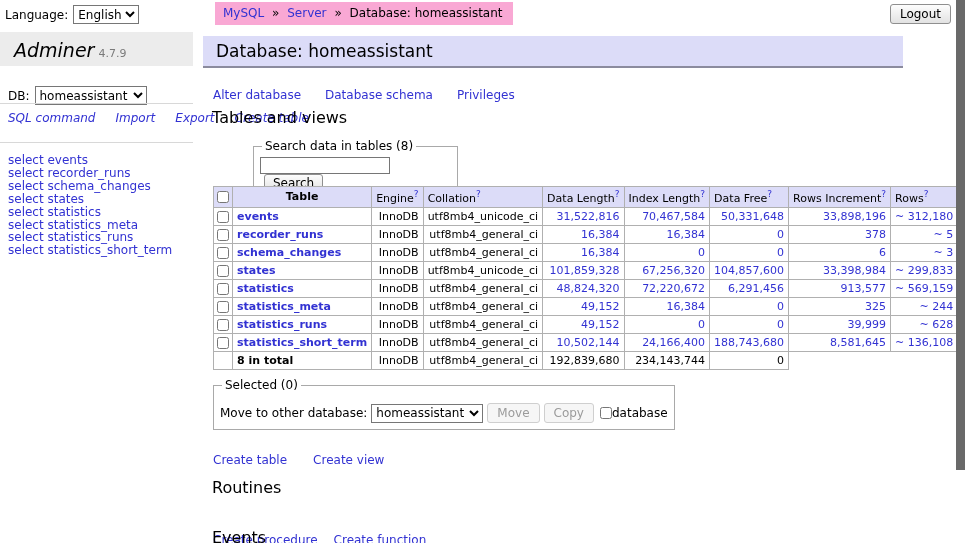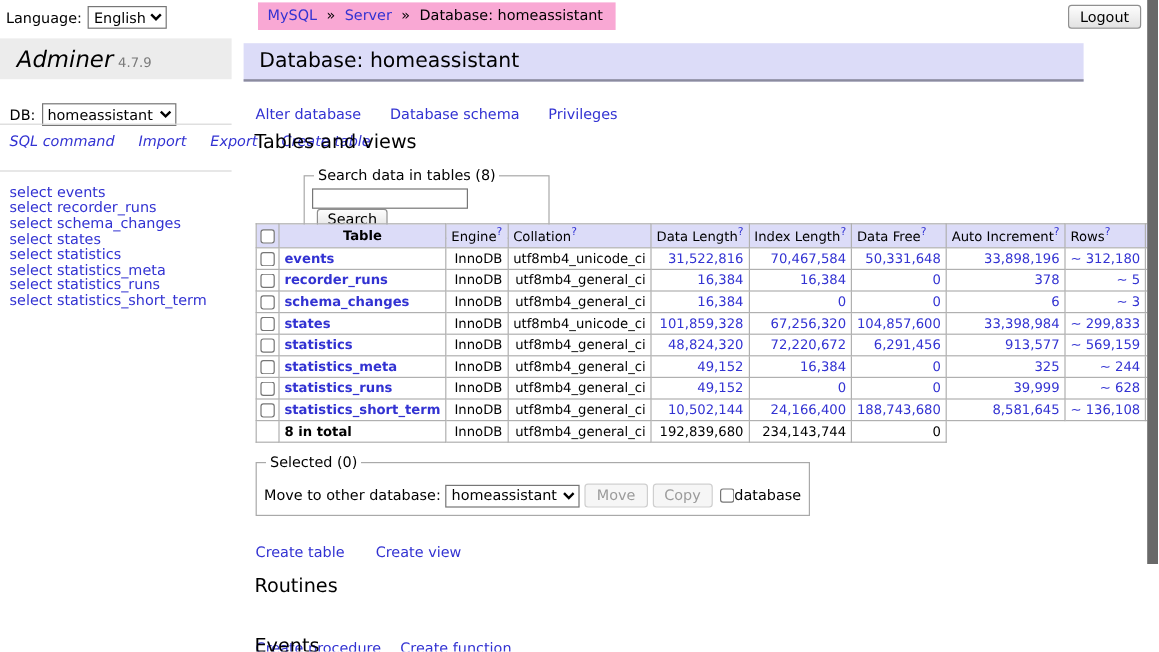--- a/index.html
+++ b/index.html
@@ -158,21 +158,21 @@
 <table id="tables-table">
   <thead>
       <tr>
         <th class="chk"><input type="checkbox" style=""></th>
         <th class="c-table"><span>Table</span></th>
         <th class="w-eng"><span>Engine</span><sup>?</sup></th>
         <th class="w-col"><span>Collation</span><sup>?</sup></th>
         <th class="w-dl"><span>Data Length</span><sup>?</sup></th>
         <th class="w-il"><span>Index Length</span><sup>?</sup></th>
         <th class="w-df"><span>Data Free</span><sup>?</sup></th>
-        <th class="w-ai"><span>Auto Increment</span><sup>?</sup></th>
+        <th class="w-ai"><span>Rows Increment</span><sup>?</sup></th>
         <th class="w-ro"><span>Rows</span><sup>?</sup></th>
         <th class="w-cm"><span>Comment</span></th>
       </tr>
     </thead>
   <tbody>
       <tr>
         <td class="chk"><input type="checkbox" style=""></td>
         <td class="name"><a class="lnk">events</a></td>
         <td class="txt w-eng">InnoDB</td>
         <td class="txt w-col">utf8mb4_unicode_ci</td>

